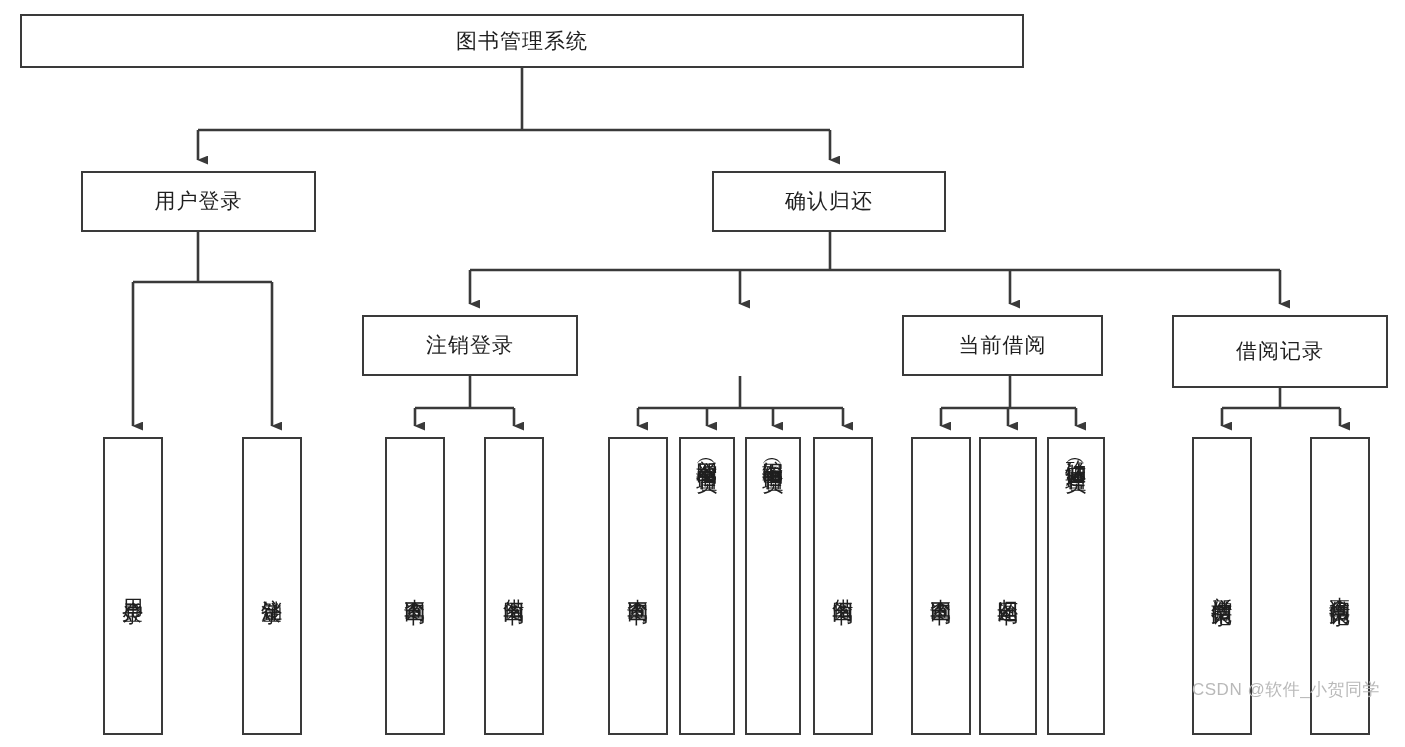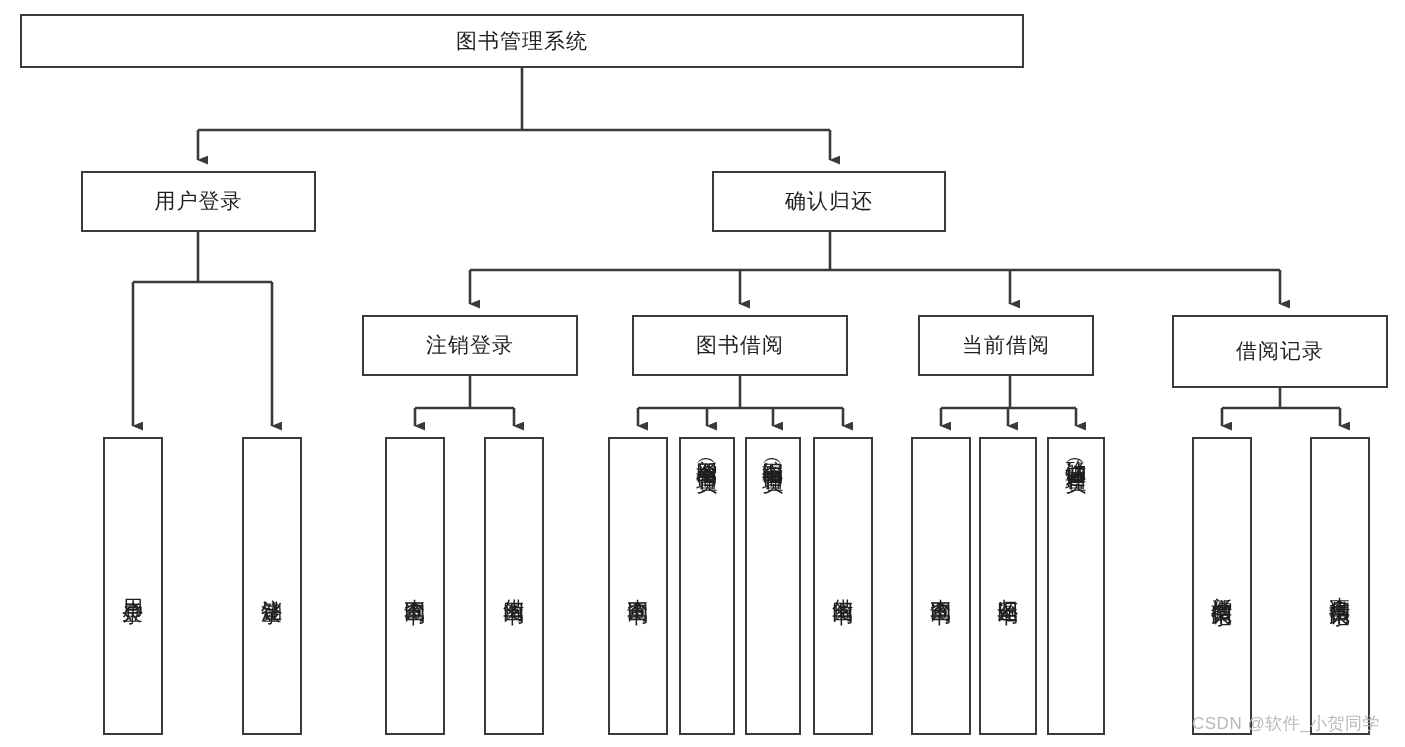--- a/index.html
+++ b/index.html
@@ -13,21 +13,21 @@
   .node .lbl{font-size:21px;line-height:1.18;letter-spacing:1px;color:#1f1f1f;white-space:nowrap;}
 
   .leaf{position:absolute;box-sizing:border-box;border:2.5px solid #3a3a3a;
         background:#ffffff;display:flex;justify-content:center;}
   .leaf.mid{align-items:center;}
   .leaf.top{align-items:flex-start;}
   .leaf .vlbl{writing-mode:vertical-rl;text-orientation:upright;
               font-size:21px;line-height:1.30;letter-spacing:2px;color:#1f1f1f;
               white-space:nowrap;padding:4px 0;}
 
-  #watermark{position:absolute;left:1192px;top:712px;font-size:17px;color:#b9b9b9;
+  #watermark{position:absolute;left:1192px;top:678px;font-size:17px;color:#b9b9b9;
              letter-spacing:0.5px;white-space:nowrap;}
 </style>
 </head>
 <body>
 
 <div id="canvas">
 
   <svg id="wires" viewBox="0 0 1405 747" xmlns="http://www.w3.org/2000/svg">
     <defs>
       <marker id="arw" markerWidth="9" markerHeight="11" refX="4.5" refY="10.2" orient="auto" markerUnits="userSpaceOnUse">
@@ -85,24 +85,21 @@
   <div class="node" style="left:81px;top:171px;width:235px;height:61px;">
     <span class="lbl">用户登录</span>
   </div>
   <div class="node" style="left:712px;top:171px;width:234px;height:61px;">
     <span class="lbl">确认归还</span>
   </div>
 
   <div class="node" style="left:362px;top:315px;width:216px;height:61px;">
     <span class="lbl">注销登录</span>
   </div>
-  <div class="node" style="left:632px;top:315px;width:216px;height:61px;">
-    <span class="lbl">图书借阅</span>
-  </div>
-  <div class="node" style="left:902px;top:315px;width:176px;height:61px;margin-left:16px;">
+  <div class="node" style="left:902px;top:315px;width:201px;height:61px;">
     <span class="lbl">当前借阅</span>
   </div>
   <div class="node" style="left:1172px;top:315px;width:216px;height:73px;">
     <span class="lbl">借阅记录</span>
   </div>
 
   <div class="leaf mid" style="left:103px;top:437px;width:60px;height:298px;">
     <span class="vlbl">用户登录</span>
   </div>
   <div class="leaf mid" style="left:242px;top:437px;width:60px;height:298px;">

